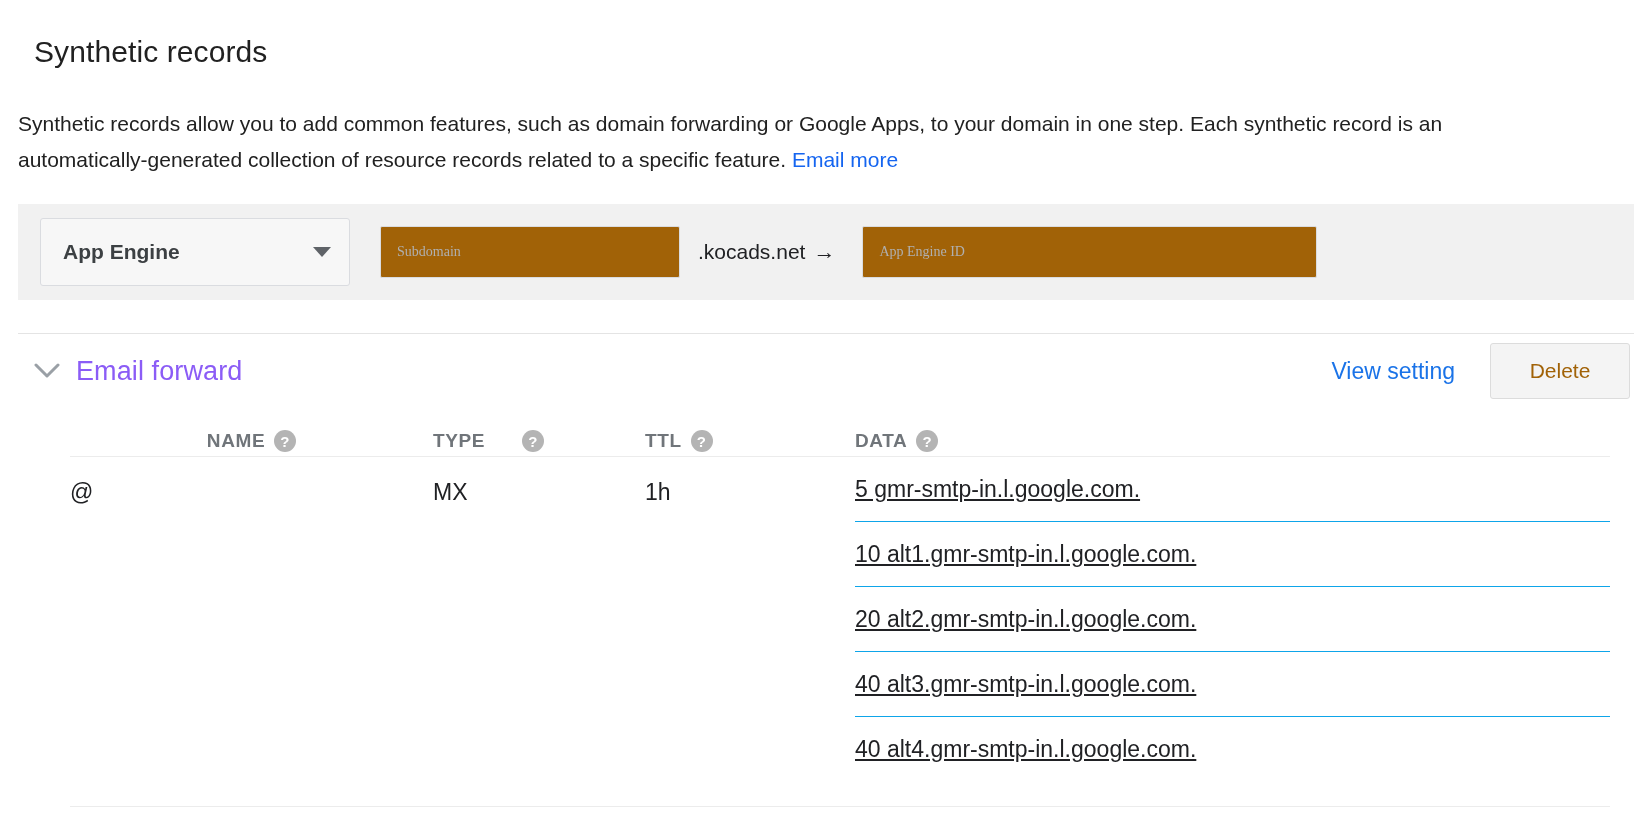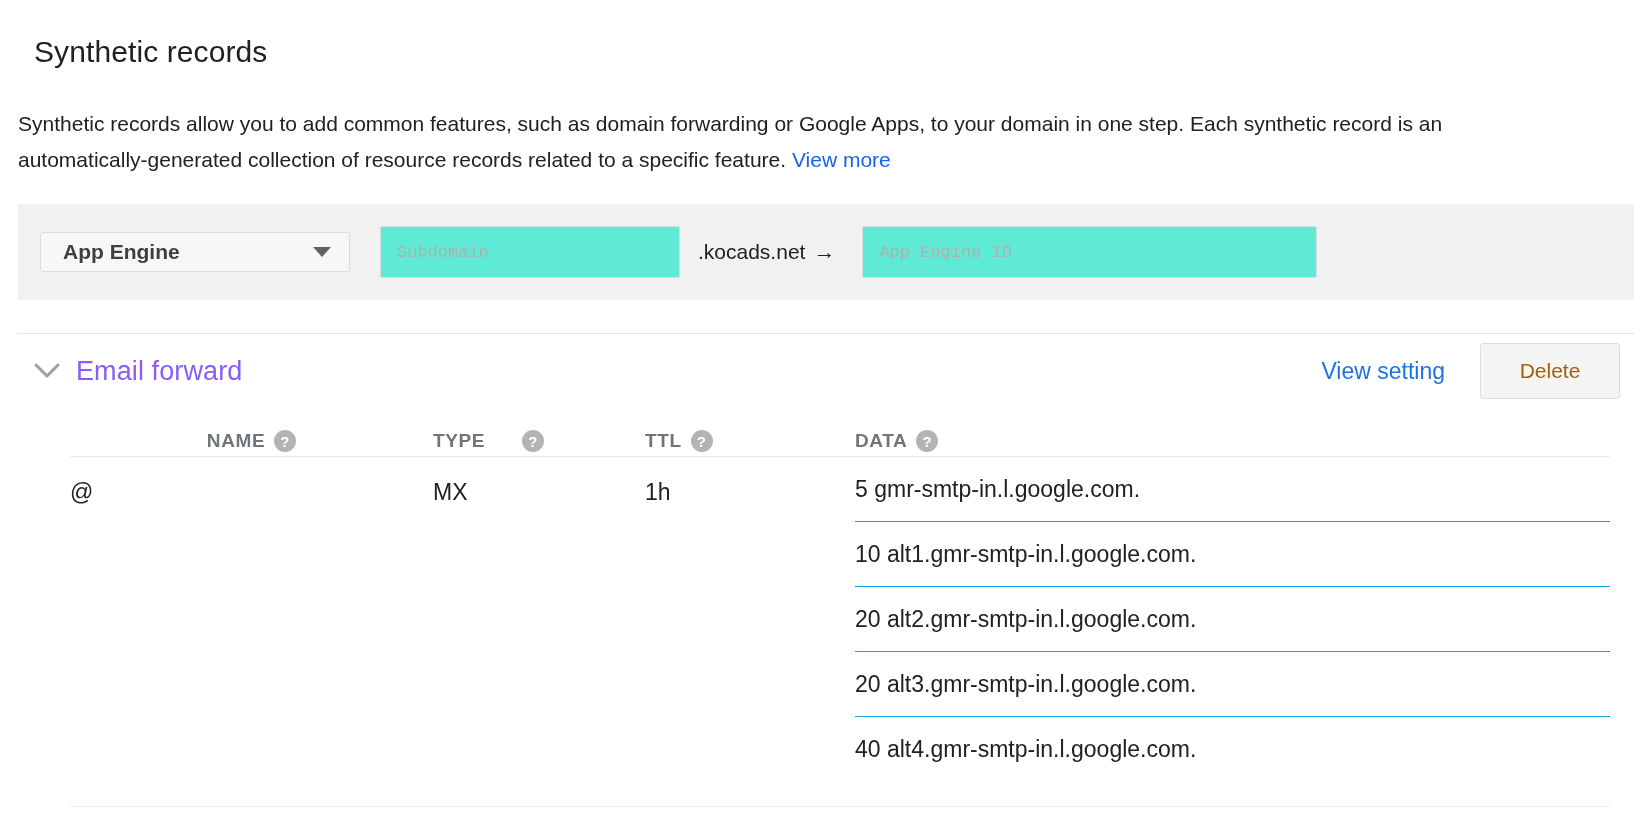--- a/index.html
+++ b/index.html
@@ -57,21 +57,21 @@
     background: #f1f1f1;
     height: 96px;
     display: flex;
     align-items: center;
     padding: 0 22px;
     box-sizing: border-box;
   }
 
   .select-box {
     width: 310px;
-    height: 40px;
+    height: 68px;
     border: 1px solid #dadce0;
     border-radius: 3px;
     background: #f7f7f7;
     display: flex;
     align-items: center;
     justify-content: space-between;
     padding: 0 18px 0 22px;
     box-sizing: border-box;
     cursor: pointer;
   }
@@ -87,25 +87,25 @@
     border-left: 9px solid transparent;
     border-right: 9px solid transparent;
     border-top: 10px solid #5f6368;
     margin-left: 10px;
   }
 
   .text-input {
     height: 52px;
     border: 1px solid #dadce0;
     border-radius: 2px;
-    background: #5eead4;
+    background: #a16207;
     box-sizing: border-box;
     padding: 0 16px;
-    font-family: Liberation Mono, monospace;
-    font-size: 17px;
+    font-family: Liberation Serif, serif;
+    font-size: 14px;
     color: #212121;
     outline: none;
   }
   .text-input::placeholder { color: #b0b0b0; opacity: 1; }
   .subdomain-input { width: 300px; margin-left: 30px; }
   .appid-input { width: 455px; margin-left: 27px; }
 
   .domain-suffix {
     font-size: 21px;
     color: #202124;
@@ -159,21 +159,21 @@
     cursor: pointer;
   }
   .group-title {
     font-size: 27px;
     font-weight: 400;
     color: #8b5cf6;
     letter-spacing: 0.1px;
   }
   .group-actions {
     position: absolute;
-    right: 14px;
+    right: 4px;
     top: 50%;
     transform: translateY(-50%);
     display: flex;
     align-items: center;
   }
   .view-setting {
     font-size: 23px;
     color: #1a73e8;
     text-decoration: none;
     cursor: pointer;
@@ -245,20 +245,21 @@
     padding-top: 22px;
   }
   .data-col { border-left: 0; }
   .data-cell {
     height: 64px;
     display: flex;
     align-items: center;
     font-size: 23px;
     color: #202124;
     white-space: nowrap;
+    text-decoration: underline;
   }
   .data-cell + .data-cell { border-top: 1px solid #0ea5e9; }
 
   .rule-table-top {
     height: 1px;
     background: #ececec;
     margin-left: 52px;
     margin-right: 24px;
   }
   .rule-table-bottom {
@@ -274,21 +275,21 @@
     margin-top: 44px;
   }
 </style>
 </head>
 <body>
 
 <div class="page">
 
   <h1 class="section-title">Synthetic records</h1>
 
-  <p class="section-desc"><span>Synthetic records allow you to add common features, such as domain forwarding or Google Apps, to your domain in one step. Each synthetic record is an automatically-generated collection of resource records related to a specific feature.</span> <a class="link blue-strong" href="#">View more</a></p>
+  <p class="section-desc"><span>Synthetic records allow you to add common features, such as domain forwarding or Google Apps, to your domain in one step. Each synthetic record is an automatically-generated collection of resource records related to a specific feature.</span> <a class="link blue-strong" href="#">Email more</a></p>
 
   <div class="add-bar">
 
     <div class="select-box">
       <span class="select-label">App Engine</span>
       <span class="caret"></span>
     </div>
 
     <input class="text-input subdomain-input" type="text" placeholder="Subdomain" style="">
 
@@ -341,21 +342,21 @@
 
   <div class="records-table">
     <div class="table-body">
       <div class="col-name static-cell cell-text">@</div>
       <div class="col-type static-cell cell-text">MX</div>
       <div class="col-ttl static-cell cell-text">1h</div>
       <div class="col-data data-col">
         <div class="data-cell">5 gmr-smtp-in.l.google.com.</div>
         <div class="data-cell">10 alt1.gmr-smtp-in.l.google.com.</div>
         <div class="data-cell">20 alt2.gmr-smtp-in.l.google.com.</div>
-        <div class="data-cell">20 alt3.gmr-smtp-in.l.google.com.</div>
+        <div class="data-cell">40 alt3.gmr-smtp-in.l.google.com.</div>
         <div class="data-cell">40 alt4.gmr-smtp-in.l.google.com.</div>
       </div>
     </div>
   </div>
 
   <div class="rule-table-bottom"></div>
   <div class="rule-group-bottom"></div>
 
 </div>
 

